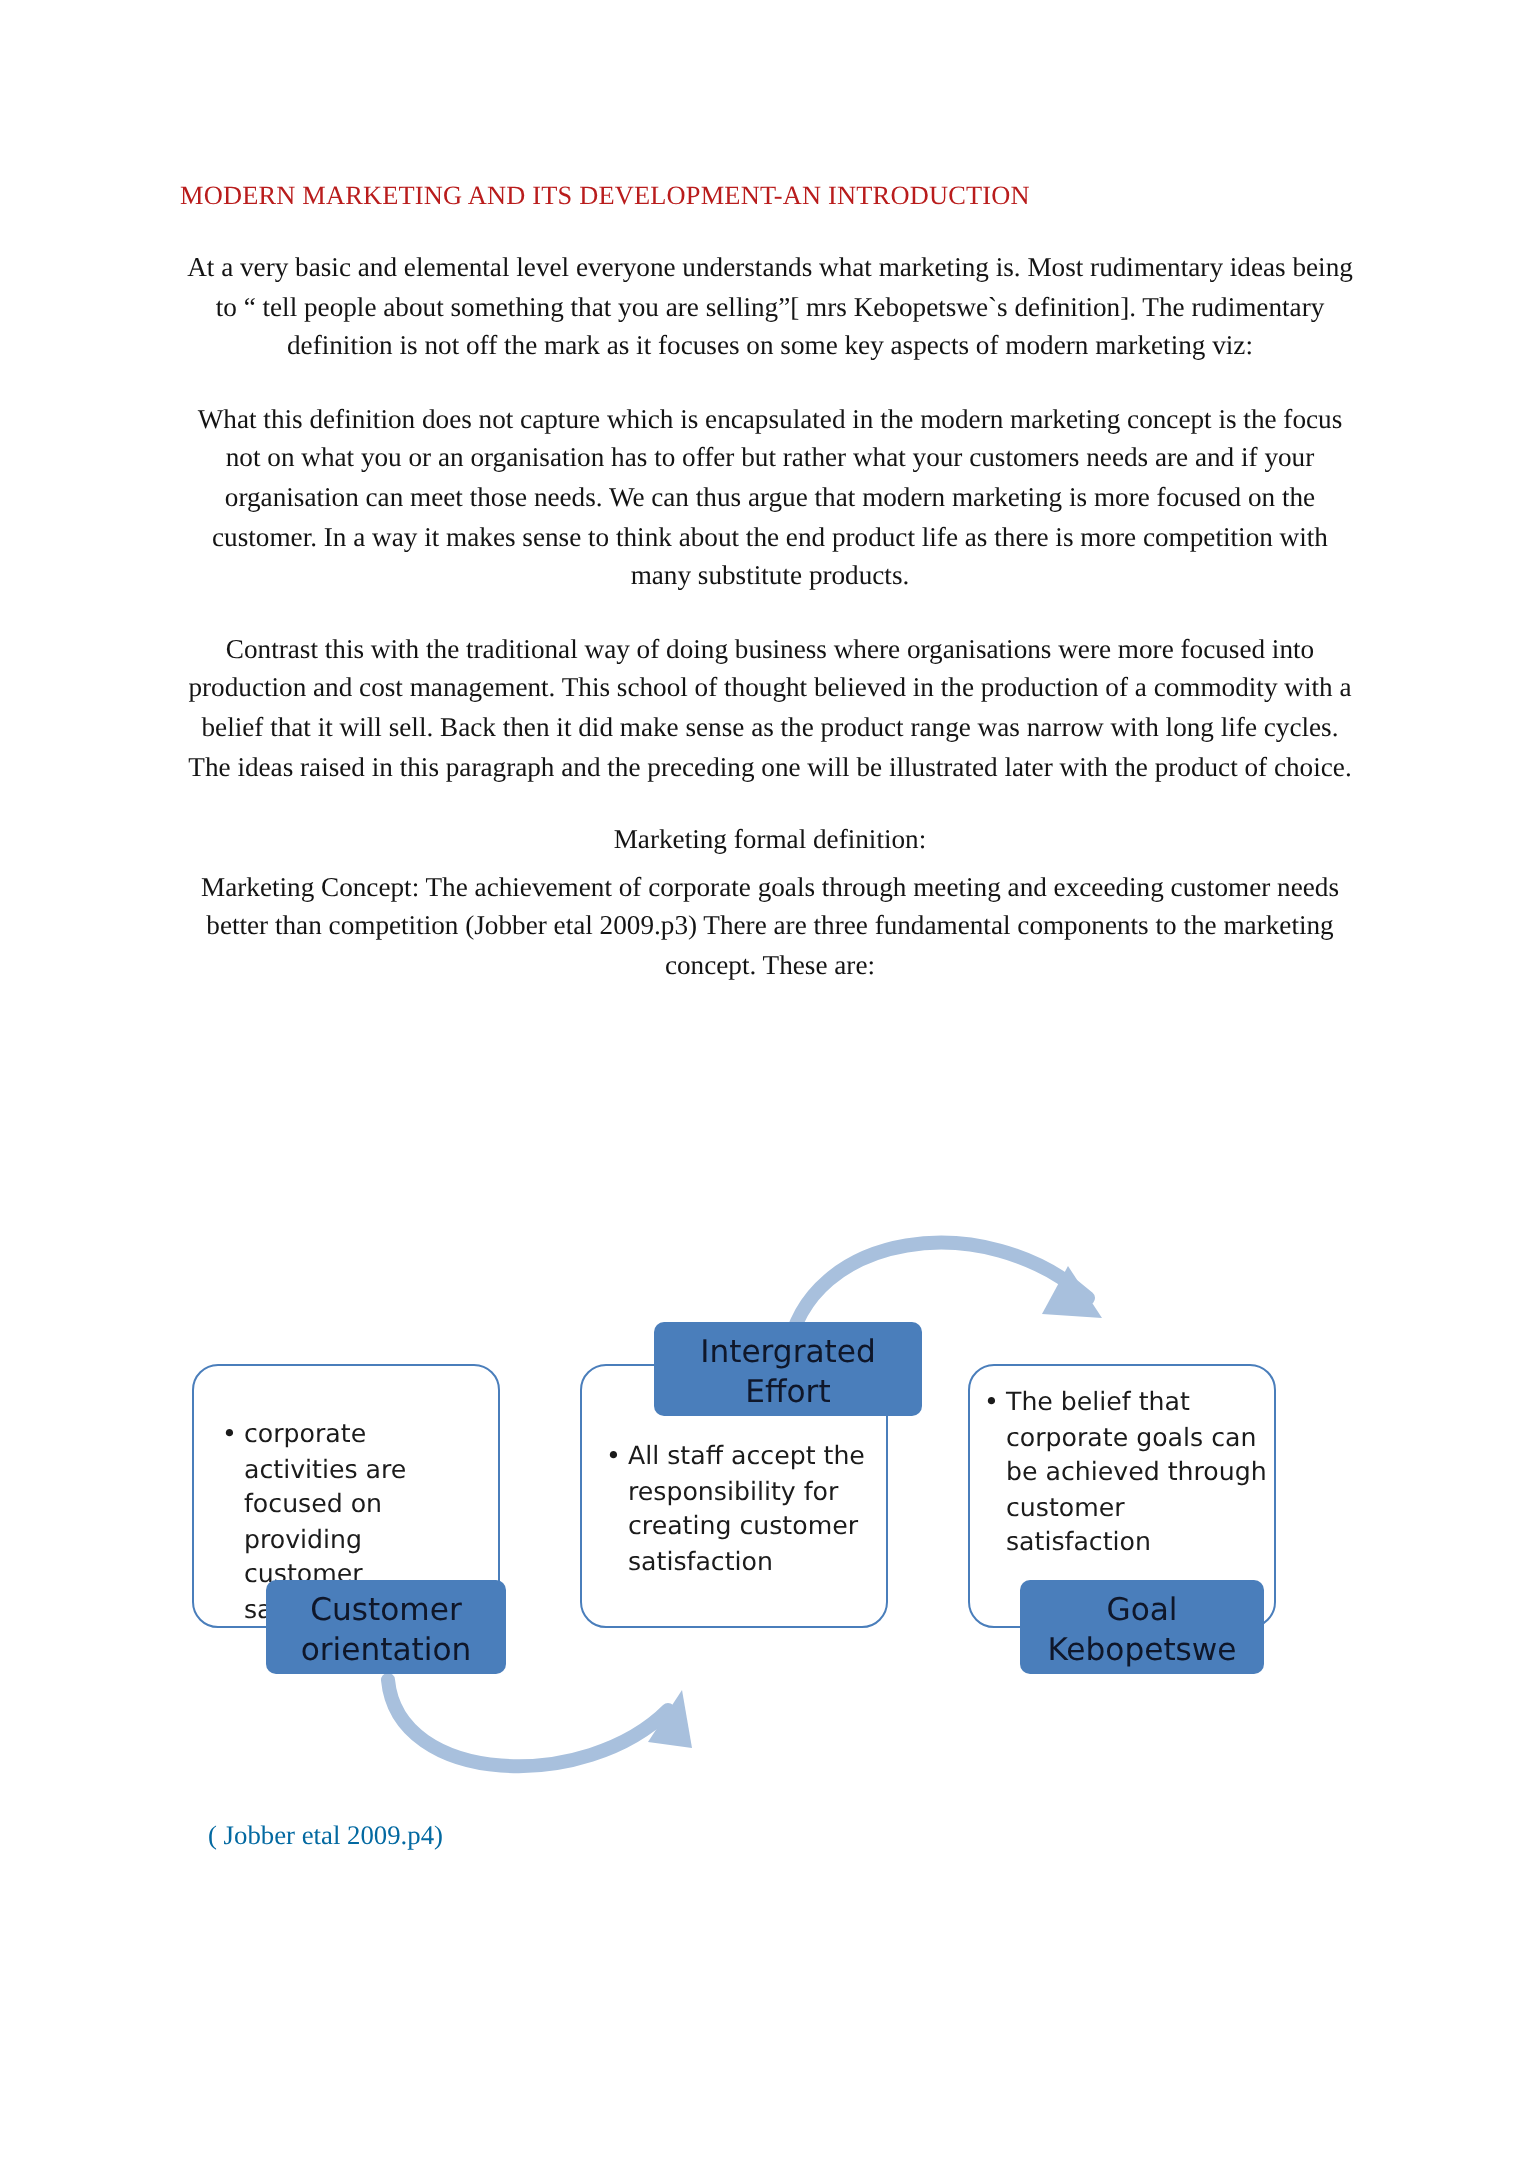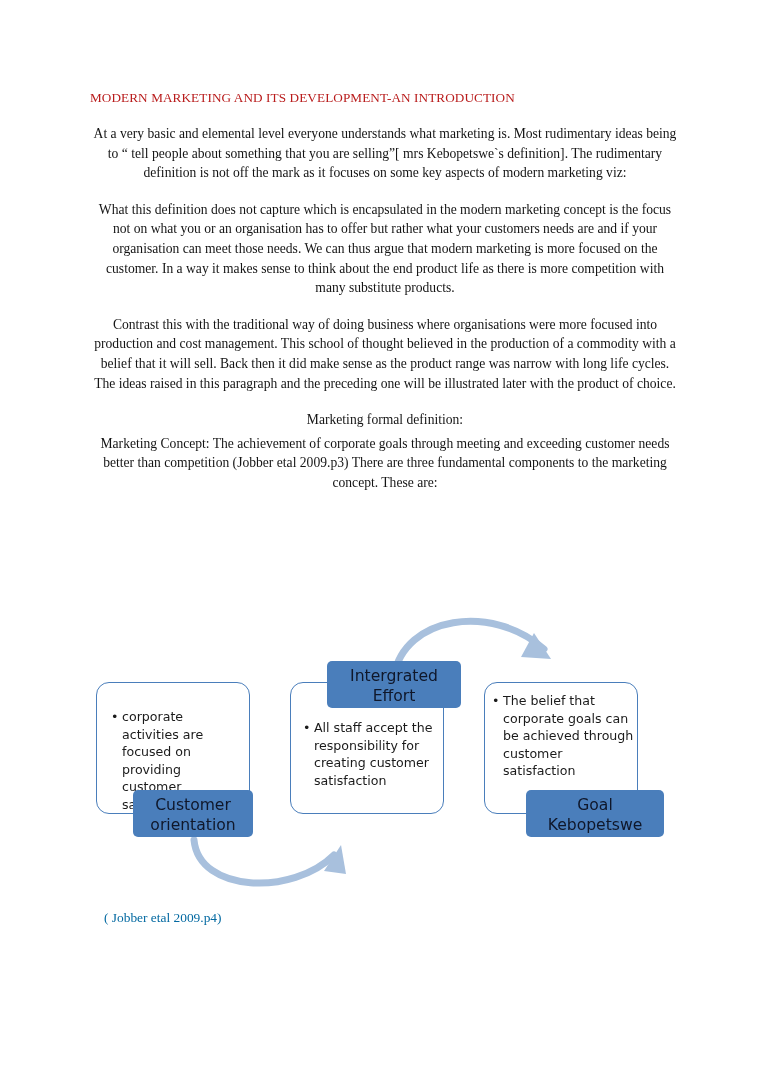--- a/index.html
+++ b/index.html
@@ -195,21 +195,21 @@
       </span>
     </div>
 
     <div class="node-box" style="left:484px; top:682px; width:154px; height:132px;"></div>
 
     <div class="node-text" style="left:492px; top:692px; width:142px;">
       <span class="dot">•</span>
       <span class="body">The belief that corporate goals can be achieved through customer satisfaction</span>
     </div>
 
-    <div class="label-box" style="left:526px; top:790px; width:138px; height:47px;">
+    <div class="label-box" style="left:510px; top:790px; width:122px; height:47px;">
       <span>
         <span>Goal</span><br>
         <span>Kebopetswe</span>
       </span>
     </div>
   </div>
 
   <div class="caption">( Jobber etal 2009.p4)</div>
 
 </div>

